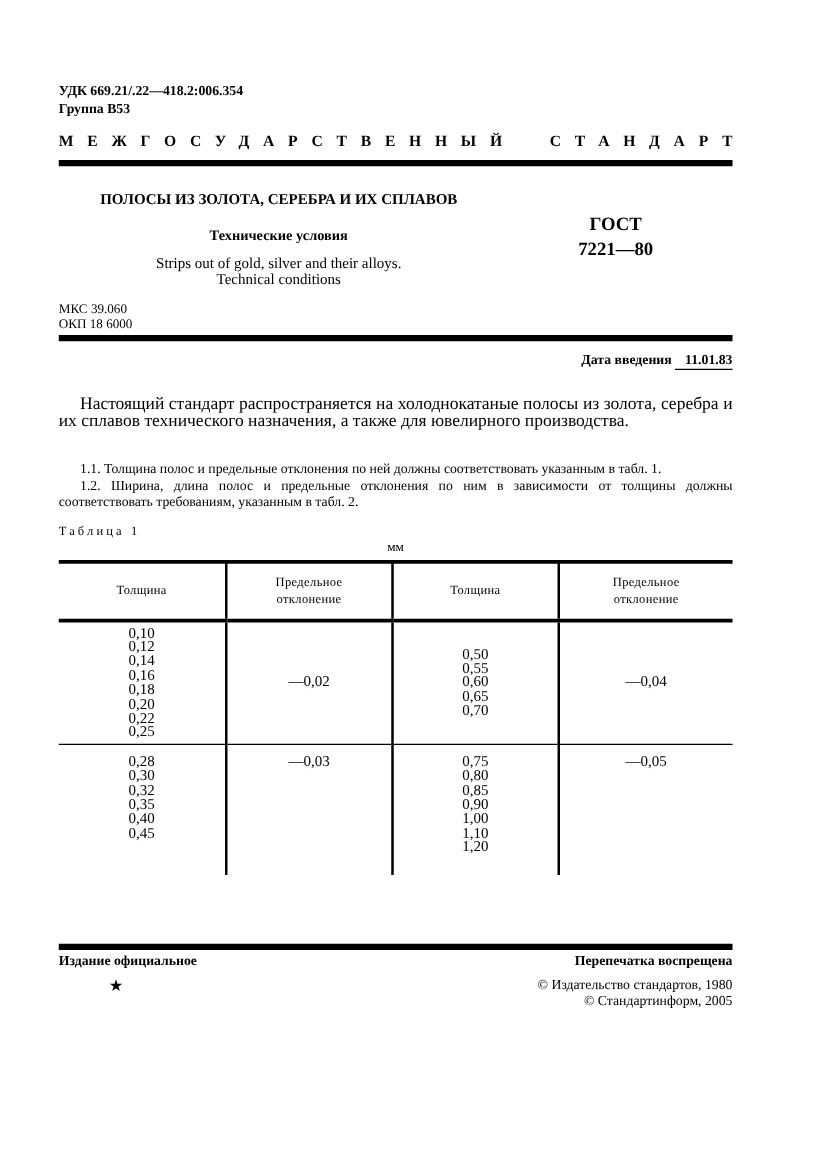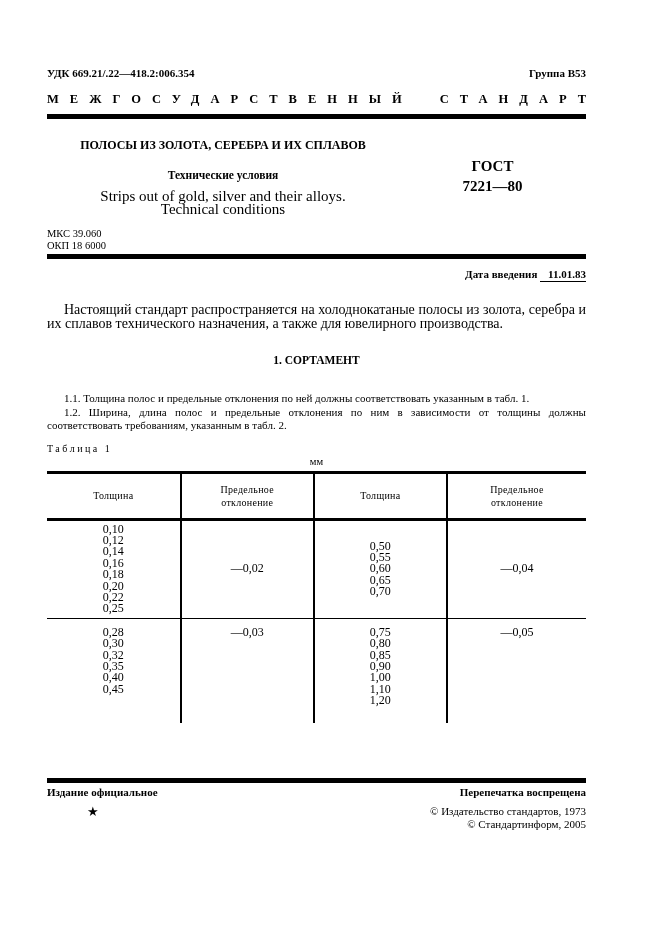--- a/index.html
+++ b/index.html
@@ -1,33 +1,33 @@
 <!DOCTYPE html>
 <html><head>
 <meta charset="utf-8">
 <style>
   html,body{margin:0;padding:0;background:#ffffff;}
   body{width:661px;height:936px;position:relative;font-family:"Liberation Serif",serif;color:#000;
        -webkit-font-smoothing:antialiased;}
   .page{position:absolute;left:47px;top:0;width:539px;}
 
   .udk-row{display:flex;justify-content:space-between;margin-top:66px;
-           font-weight:bold;font-size:11px;line-height:14px;}
+           font-weight:bold;font-size:11px;line-height:14px;flex-direction:column;}
 
   .msk{margin-top:12px;font-weight:bold;font-size:12.5px;letter-spacing:11px;
        word-spacing:13px;white-space:nowrap;overflow:hidden;line-height:15px;}
 
   .bar{height:5px;background:#000;}
   .bar-1{margin-top:7px;}
 
   .title-section{position:relative;height:116px;margin-top:19px;}
   .left-block{position:absolute;left:0;top:0;width:352px;text-align:center;}
   .ru-title{font-weight:bold;font-size:12px;line-height:14px;}
   .subtitle{font-weight:bold;font-size:11.5px;margin-top:16px;line-height:14px;}
-  .en-block{margin-top:8px;font-size:15px;line-height:13px;}
+  .en-block{margin-top:8px;font-size:12px;line-height:13px;}
   .gost-block{position:absolute;left:352px;right:0;top:18px;text-align:center;
               font-weight:bold;font-size:15px;line-height:20px;}
   .codes{position:absolute;left:0;top:90px;font-size:10.5px;line-height:12px;text-align:left;}
 
   .date-line{margin-top:9px;text-align:right;font-weight:bold;font-size:11px;line-height:13px;}
   .date-value{border-bottom:1.5px solid #000;padding-left:8px;padding-bottom:1px;}
 
   .intro{margin:22px 0 0 0;font-size:14px;line-height:13.5px;text-align:justify;text-indent:17px;}
   .amendment{margin:2px 0 0 0;font-weight:bold;font-size:11px;line-height:13.5px;text-indent:17px;}
 
@@ -92,21 +92,20 @@
 
   <div class="bar"></div>
 
   <div class="date-line">
     <span>Дата введения</span>
     <span class="date-value">11.01.83</span>
   </div>
 
   <p class="intro">Настоящий стандарт распространяется на холоднокатаные полосы из золота, серебра и их сплавов технического назначения, а также для ювелирного производства.</p>
 
-  <div class="section-title">1. СОРТАМЕНТ</div>
 
   <p class="para p11">1.1. Толщина полос и предельные отклонения по ней должны соответствовать указанным в табл. 1.</p>
   <p class="para">1.2. Ширина, длина полос и предельные отклонения по ним в зависимости от толщины должны соответствовать требованиям, указанным в табл. 2.</p>
 
   <div class="table-caption">Таблица 1</div>
   <div class="table-unit">мм</div>
 
   <table class="t1">
     <colgroup>
       <col style="width:24.8%">
@@ -163,18 +162,18 @@
   <div class="bar bar-3"></div>
 
   <div class="footer-row">
     <span>Издание официальное</span>
     <span>Перепечатка воспрещена</span>
   </div>
 
   <div class="bottom-row">
     <span class="star">★</span>
     <div class="copyright">
-      <div>© Издательство стандартов, 1973</div>
+      <div>© Издательство стандартов, 1980</div>
       <div>© Стандартинформ, 2005</div>
     </div>
   </div>
 
 </div>
 
 </body></html>

